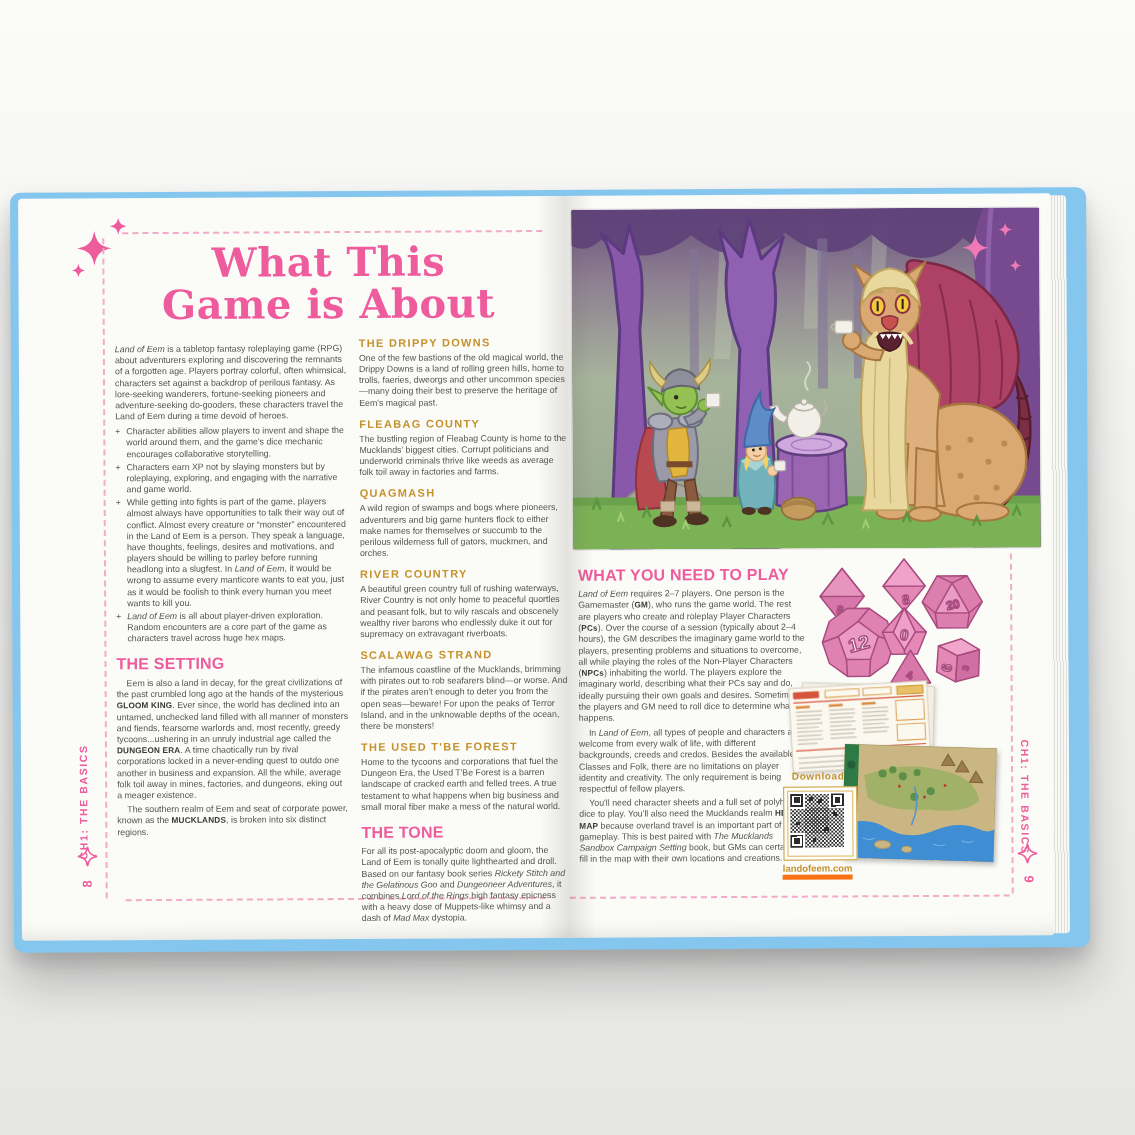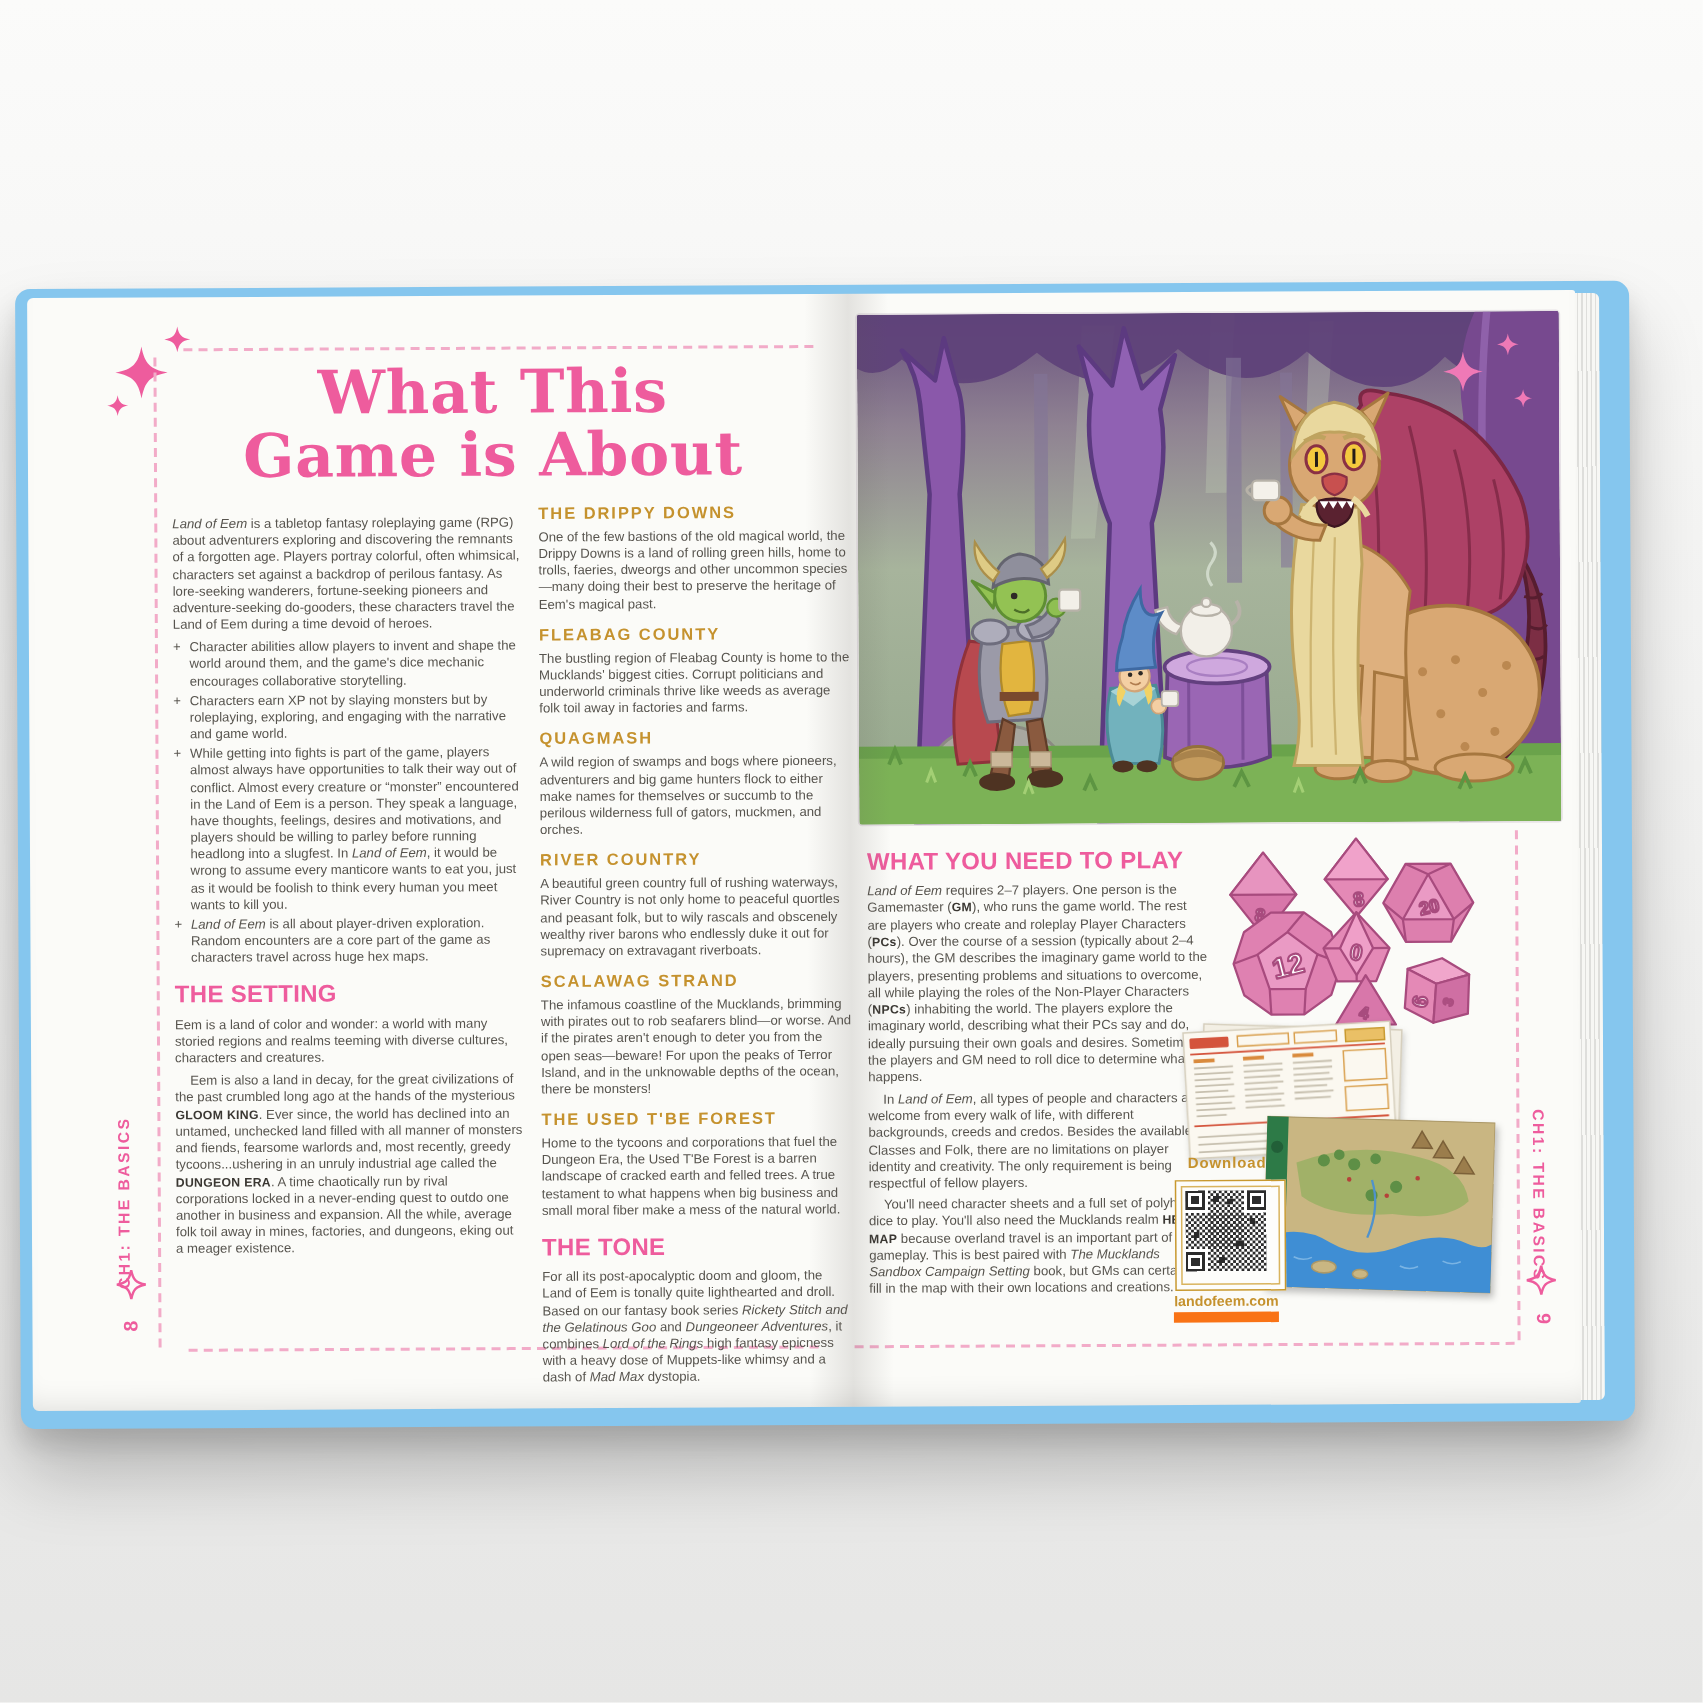--- a/index.html
+++ b/index.html
@@ -44,21 +44,21 @@
   .sheets{position:absolute;left:766px;top:484px;width:160px;height:100px;filter:drop-shadow(1px 2px 2px rgba(0,0,0,.18));}
   .map{position:absolute;left:822px;top:552px;width:152px;height:114px;transform:rotate(2deg);
        box-shadow:2px 3px 5px rgba(0,0,0,.25);}
   .download{position:absolute;left:752px;top:576px;width:90px;text-align:center;
        color:#c5922e;font-weight:700;font-size:10px;letter-spacing:.6px;}
   .qrframe{position:absolute;left:762px;top:592px;width:66px;height:66px;background:#fdfdfb;
        border:1.5px solid #c8992f;padding:3px;}
   .qrframe .inner{width:100%;height:100%;border:1px solid #d9b45e;box-sizing:border-box;padding:2px;}
   .website{position:absolute;left:748px;top:668px;width:96px;text-align:center;color:#c5922e;
        font-weight:700;font-size:9.5px;}
-  .website span{border-bottom:7px solid #f97316;padding-bottom:1px;margin-top:44px;}
+  .website span{border-bottom:5px solid #f97316;padding-bottom:1px;margin-top:44px;}
 </style>
 </head>
 <body>
 
 <div class="stage">
   <div class="book">
     <div class="cover"></div>
     <div class="edge-stack"></div>
     <div class="pages">
 
@@ -95,22 +95,22 @@
         </div>
         <div class="bul">
           <span class="m">+</span>
           <span><span>While getting into fights is part of the game, players almost always have opportunities to talk their way out of conflict. Almost every creature or “monster” encountered in the Land of Eem is a person. They speak a language, have thoughts, feelings, desires and motivations, and players should be willing to parley before running headlong into a slugfest. In </span><i>Land of Eem</i><span>, it would be wrong to assume every manticore wants to eat you, just as it would be foolish to think every human you meet wants to kill you.</span></span>
         </div>
         <div class="bul">
           <span class="m">+</span>
           <span><i>Land of Eem</i><span> is all about player-driven exploration. Random encounters are a core part of the game as characters travel across huge hex maps.</span></span>
         </div>
         <div class="pink-h">THE SETTING</div>
-        <p><span>Eem is a land of color and wonder: a world with many storied regions and realms teeming with diverse cultures, characters and creatures.</span></p>
         <p class="ind"><span>Eem is also a land in decay, for the great civilizations of the past crumbled long ago at the hands of the mysterious </span><b>GLOOM KING</b><span>. Ever since, the world has declined into an untamed, unchecked land filled with all manner of monsters and fiends, fearsome warlords and, most recently, greedy tycoons...ushering in an unruly industrial age called the </span><b>DUNGEON ERA</b><span>. A time chaotically run by rival corporations locked in a never-ending quest to outdo one another in business and expansion. All the while, average folk toil away in mines, factories, and dungeons, eking out a meager existence.</span></p>
+        <p class="ind"><span>The southern realm of Eem and seat of corporate power, known as the </span><b>MUCKLANDS</b><span>, is broken into six distinct regions.</span></p>
       </div>
 
       <div class="col" style="left:340px;top:140px;width:208px;">
         <div class="gold-h first-h">THE DRIPPY DOWNS</div>
         <p><span>One of the few bastions of the old magical world, the Drippy Downs is a land of rolling green hills, home to trolls, faeries, dweorgs and other uncommon species—many doing their best to preserve the heritage of Eem's magical past.</span></p>
         <div class="gold-h">FLEABAG COUNTY</div>
         <p><span>The bustling region of Fleabag County is home to the Mucklands' biggest cities. Corrupt politicians and underworld criminals thrive like weeds as average folk toil away in factories and farms.</span></p>
         <div class="gold-h">QUAGMASH</div>
         <p><span>A wild region of swamps and bogs where pioneers, adventurers and big game hunters flock to either make names for themselves or succumb to the perilous wilderness full of gators, muckmen, and orches.</span></p>
         <div class="gold-h">RIVER COUNTRY</div>

